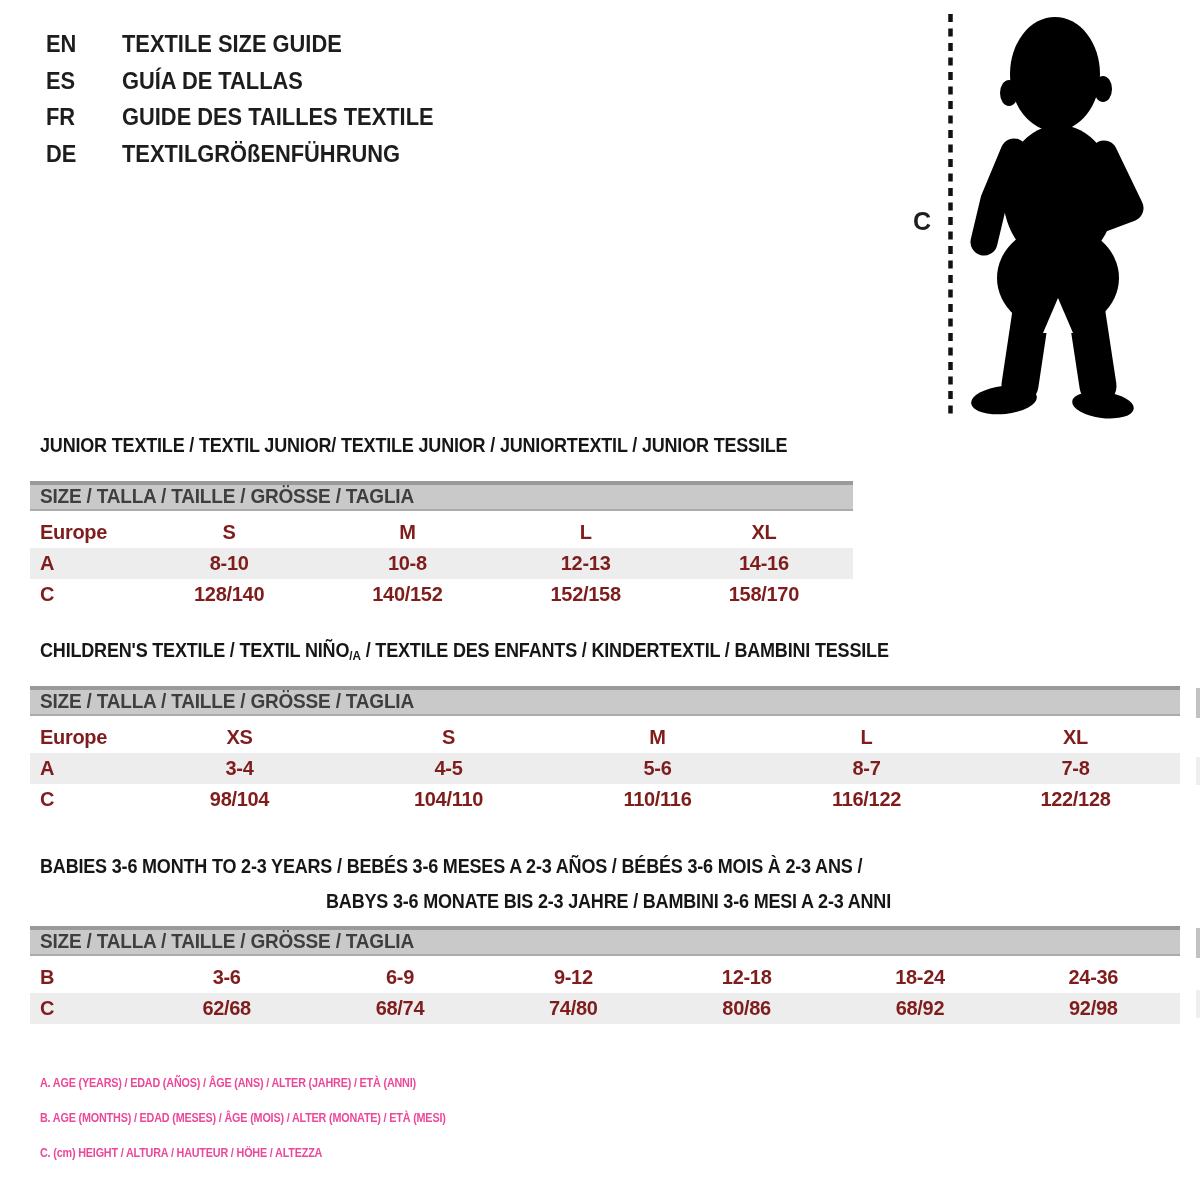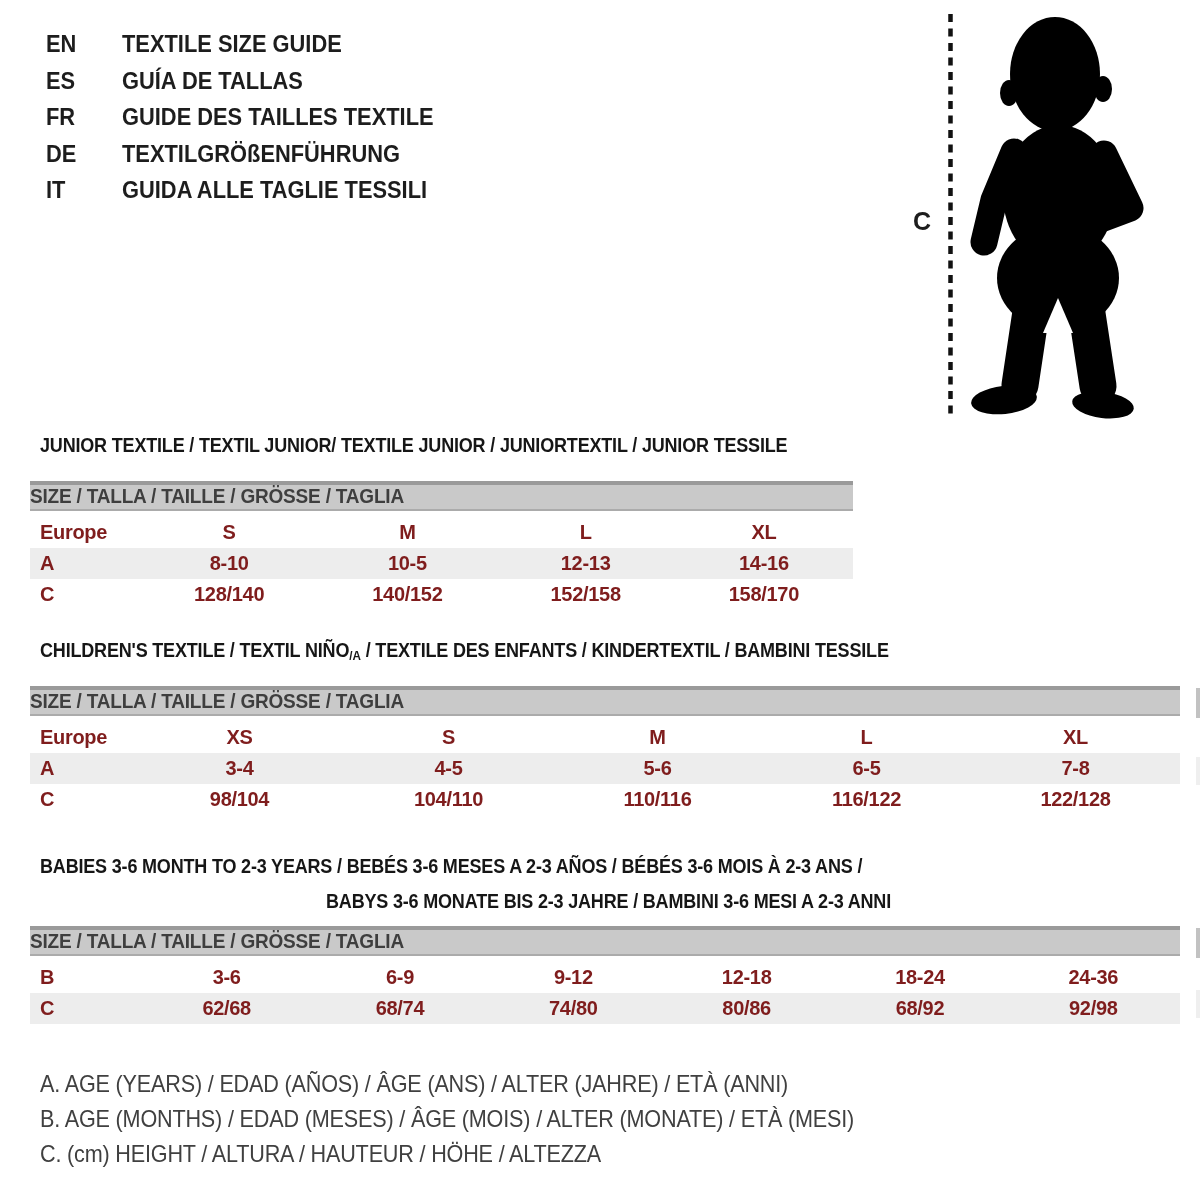--- a/index.html
+++ b/index.html
@@ -35,56 +35,55 @@
   .title-sub { font-size: 13px; vertical-align: -3px; letter-spacing: 0; }
 
   
   .table-wrap { position: absolute; left: 30px; }
   .t1 { top: 481px; width: 823px; }
   .t2 { top: 686px; width: 1150px; }
   .t3 { top: 926px; width: 1150px; }
   .size-bar {
     height: 30px; background: #c9c9c9;
     border-top: 4px solid #9a9a9a; border-bottom: 2px solid #ababab;
-    padding-left: 0; line-height: 23px;
+    padding-left: 10px; line-height: 23px;
     font-weight: bold; font-size: 20px; color: #3e3e3e;
     margin-bottom: 6px;
   }
   .size-bar .cond { transform: scaleX(0.95); }
   table.size-table { border-collapse: collapse; width: 100%; table-layout: fixed; }
   table.size-table td {
     height: 31px; text-align: center; vertical-align: middle;
     font-weight: bold; font-size: 20px; color: #7f1d1d; letter-spacing: -0.3px;
   }
   table.size-table td.rowlabel { text-align: left; padding-left: 10px; }
   .t1 td.rowlabel { width: 110px; }
   .t2 td.rowlabel { width: 105px; }
   .t3 td.rowlabel { width: 110px; }
   tr.shaded { background: #ededed; }
 
   
   .legend { position: absolute; left: 40px; top: 1066px; }
-  .legend-line { height: 35px; line-height: 35px; font-weight: normal; font-size: 24px; white-space: nowrap; color: #404040; }
+  .legend-line { height: 35px; line-height: 35px; font-weight: bold; font-size: 12px; white-space: nowrap; color: #ec4899; }
 
   
   .edge-frag { position: absolute; width: 4px; }
   .frag-bar { background: #c2c2c2; }
   .frag-row { background: #efefef; }
 </style>
 </head>
 <body>
 
 <div class="page">
 
   <div class="languages">
     <div class="lang-row"><span class="inner"><span class="lang-code">EN</span><span>TEXTILE SIZE GUIDE</span></span></div>
     <div class="lang-row"><span class="inner"><span class="lang-code">ES</span><span>GUÍA DE TALLAS</span></span></div>
     <div class="lang-row"><span class="inner"><span class="lang-code">FR</span><span>GUIDE DES TAILLES TEXTILE</span></span></div>
     <div class="lang-row"><span class="inner"><span class="lang-code">DE</span><span>TEXTILGRÖßENFÜHRUNG</span></span></div>
-    <div class="lang-row"><span class="inner"><span class="lang-code">IT</span><span>GUIDA ALLE TAGLIE TESSILI</span></span></div>
   </div>
 
   <svg class="figure-line" width="9" height="404" viewBox="0 0 9 404">
     <line x1="4.5" y1="0" x2="4.5" y2="404" stroke="#111111" stroke-width="4.5" stroke-dasharray="8 6.5"></line>
   </svg>
   <div class="figure-c">C</div>
 
   <svg class="silhouette" width="185" height="415" viewBox="0 0 185 415">
     <g fill="#000000" stroke="none">
 
@@ -118,21 +117,21 @@
         <tr>
           <td class="rowlabel">Europe</td>
           <td>S</td>
           <td>M</td>
           <td>L</td>
           <td>XL</td>
         </tr>
         <tr class="shaded">
           <td class="rowlabel">A</td>
           <td>8-10</td>
-          <td>10-5</td>
+          <td>10-8</td>
           <td>12-13</td>
           <td>14-16</td>
         </tr>
         <tr>
           <td class="rowlabel">C</td>
           <td>128/140</td>
           <td>140/152</td>
           <td>152/158</td>
           <td>158/170</td>
         </tr>
@@ -151,21 +150,21 @@
           <td>S</td>
           <td>M</td>
           <td>L</td>
           <td>XL</td>
         </tr>
         <tr class="shaded">
           <td class="rowlabel">A</td>
           <td>3-4</td>
           <td>4-5</td>
           <td>5-6</td>
-          <td>6-5</td>
+          <td>8-7</td>
           <td>7-8</td>
         </tr>
         <tr>
           <td class="rowlabel">C</td>
           <td>98/104</td>
           <td>104/110</td>
           <td>110/116</td>
           <td>116/122</td>
           <td>122/128</td>
         </tr>

